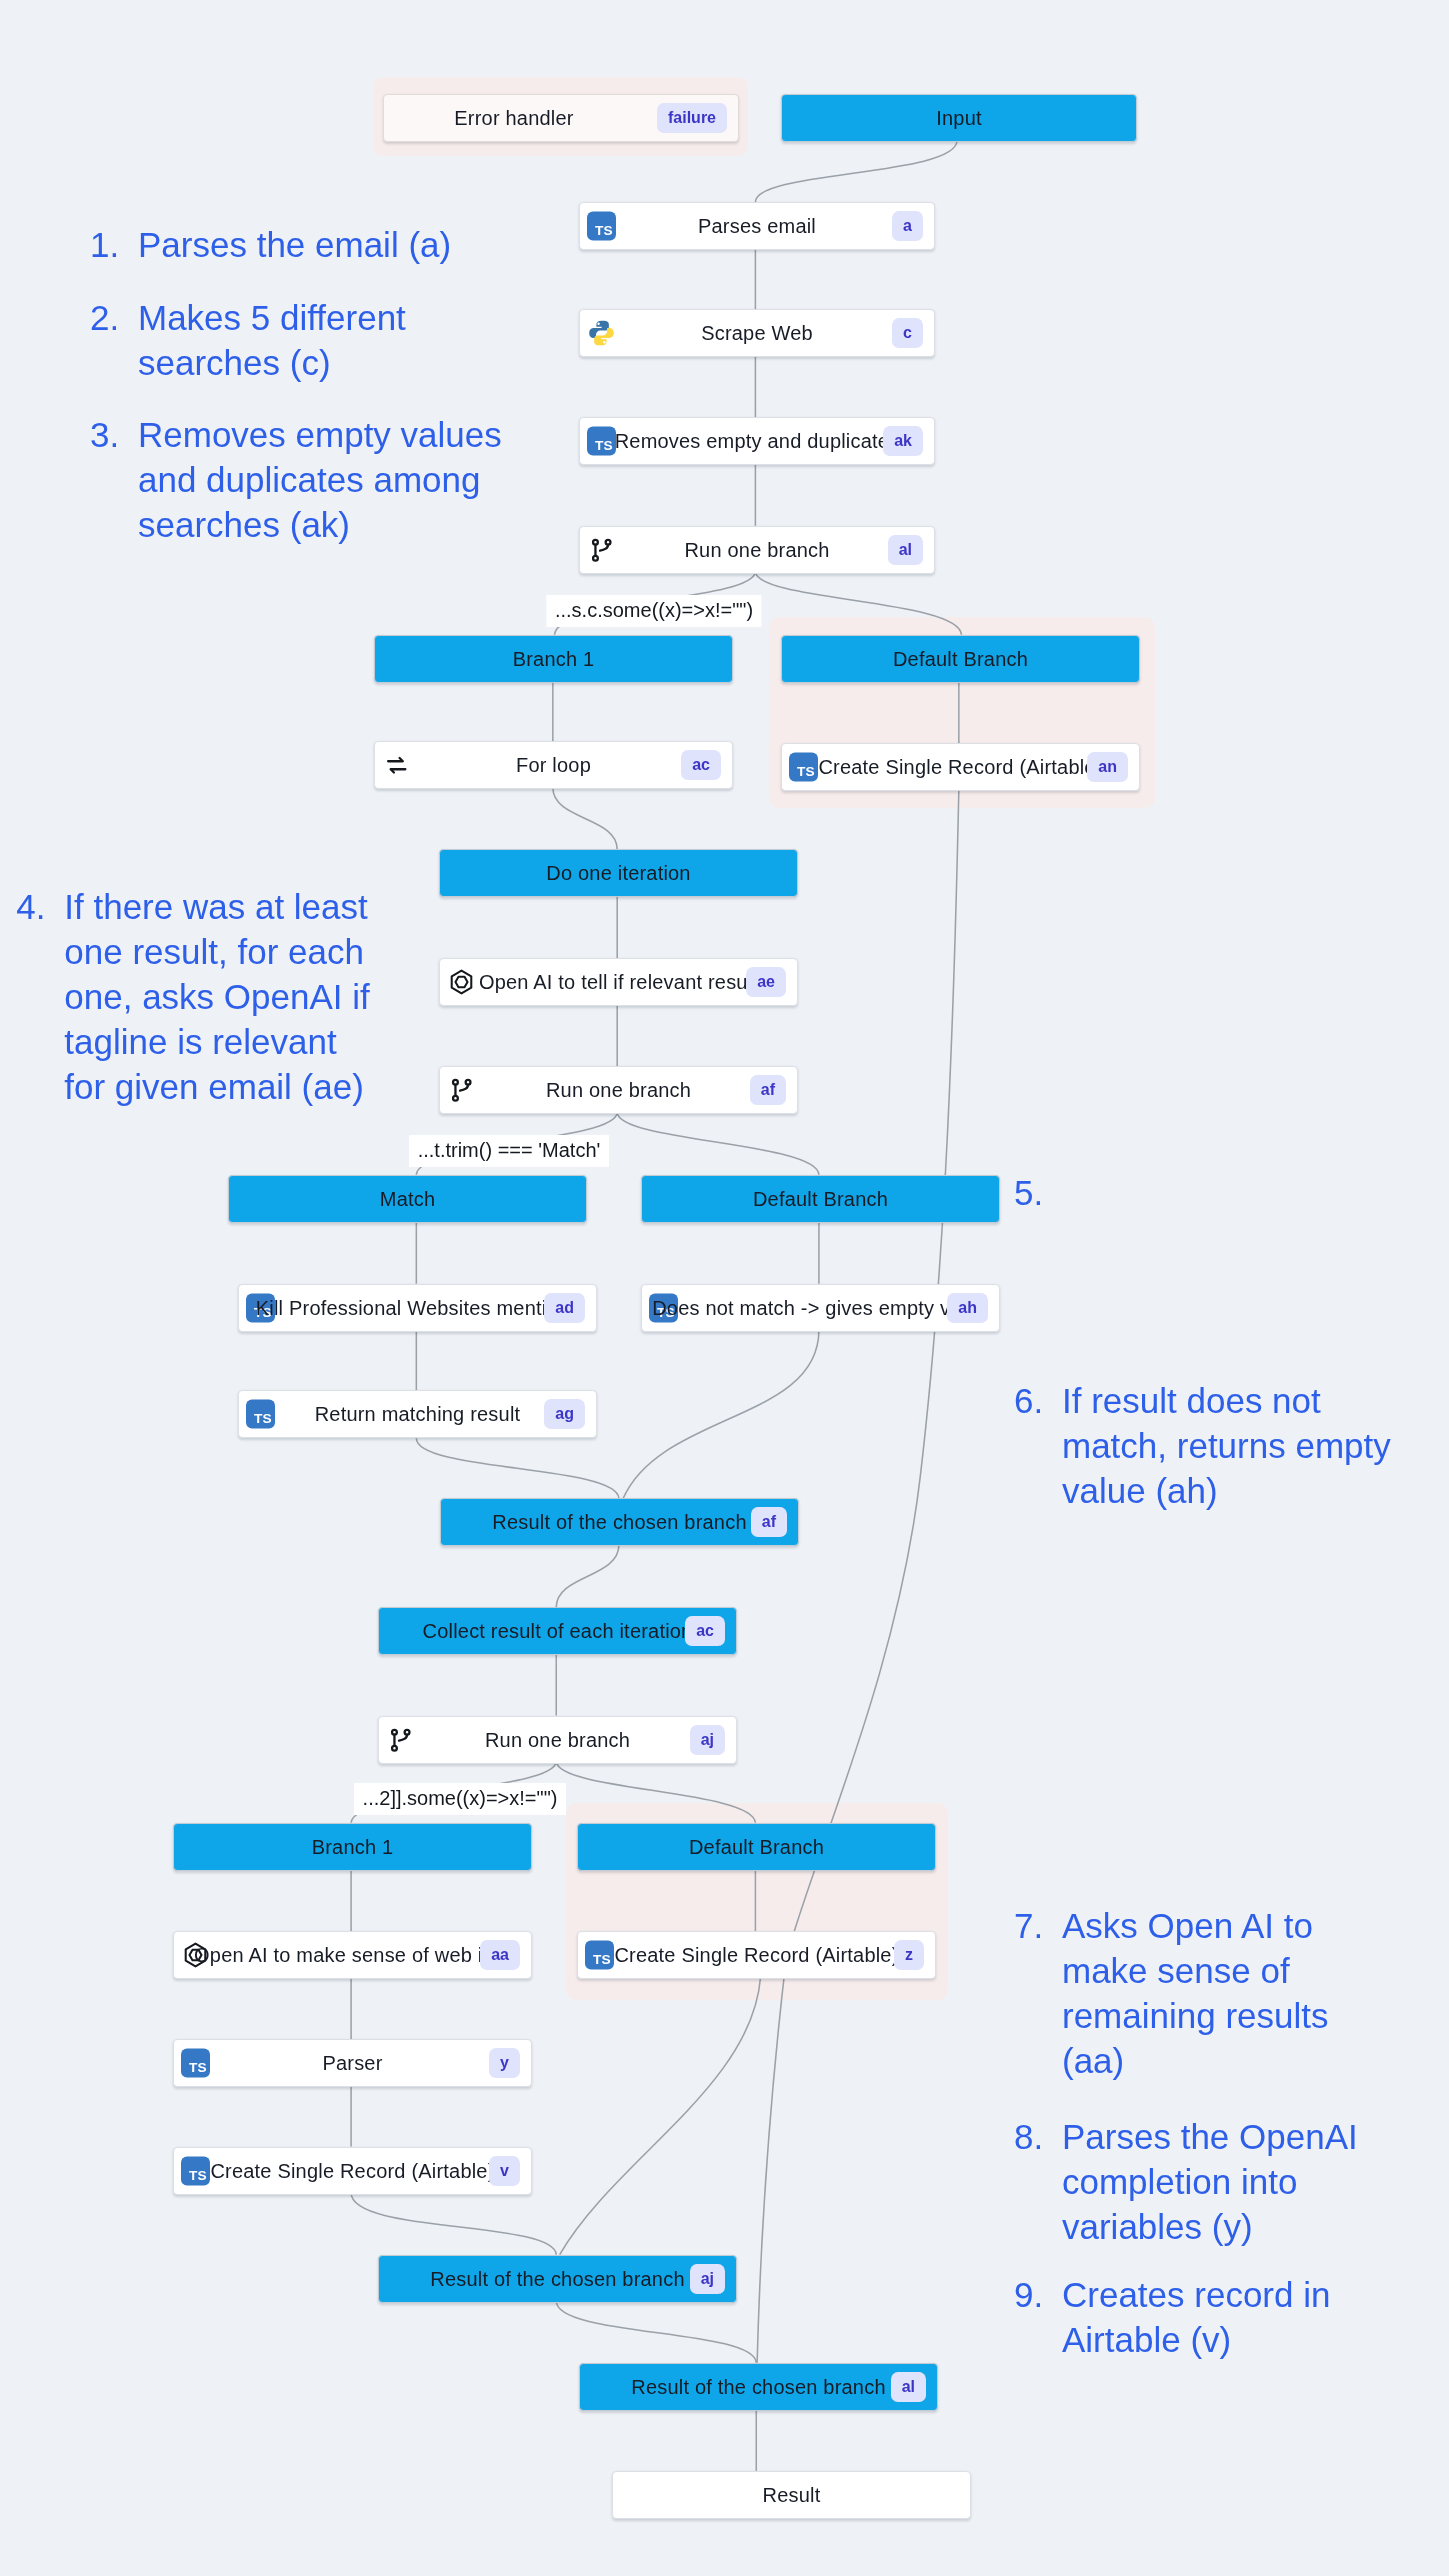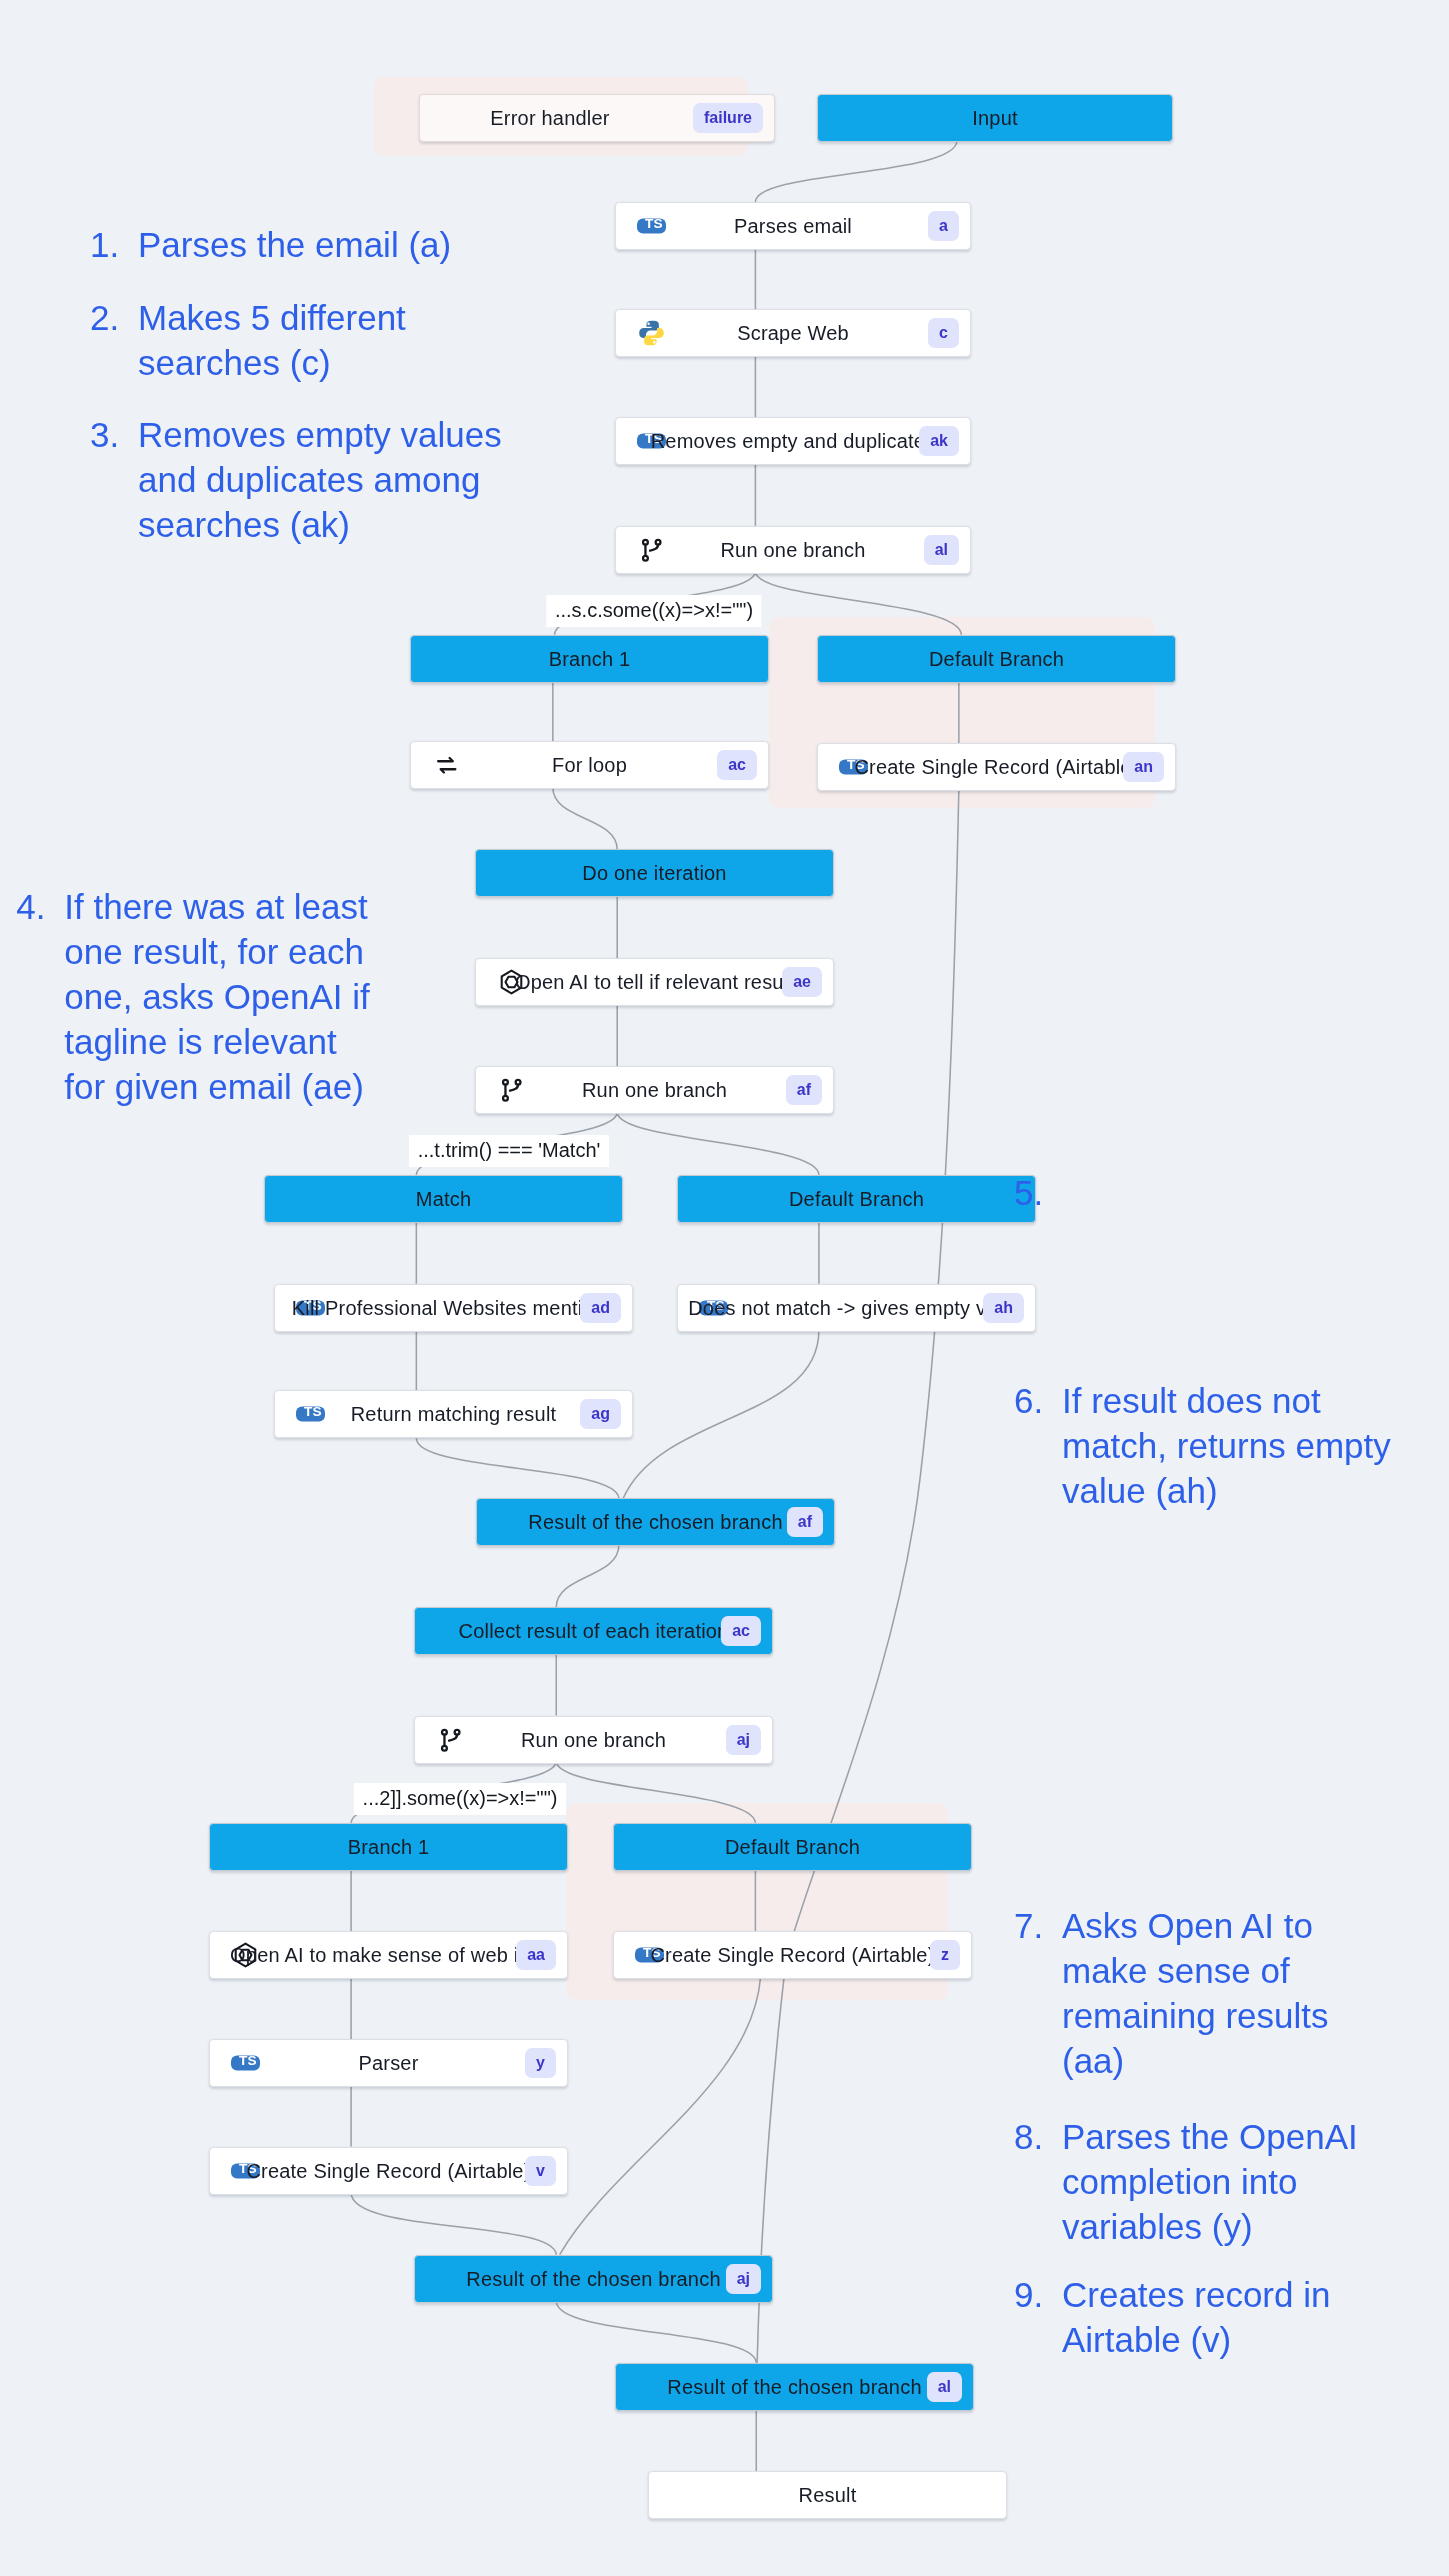--- a/index.html
+++ b/index.html
@@ -4,30 +4,30 @@
 <style>
   html,body{margin:0;padding:0;background:#eef1f6;font-family:"Liberation Sans",sans-serif;}
   #canvas{position:relative;width:1449px;height:2576px;background:#eef1f6;overflow:hidden;}
 
   .halo{position:absolute;border-radius:10.3px;background:#f7ecec;}
 
   svg.edges{position:absolute;left:0;top:0;}
   svg.edges path{fill:none;stroke:#9aa1a9;stroke-width:1.8px;}
 
   .node{position:absolute;height:46px;border-radius:4.3px;display:flex;align-items:center;
-        box-shadow:0 1.7px 2.6px rgba(25,35,50,.16);margin-left:36px;}
+        box-shadow:0 1.7px 2.6px rgba(25,35,50,.16);}
   .node.white{background:#ffffff;border:0.9px solid #dcdfe5;}
   .node.errorish{background:#fdf8f8;border:0.9px solid #e3dada;}
   .node.gray{background:#0ea5e9;border:0.9px solid #c3ccd5;}
   .node .lbl{position:absolute;left:0;right:0;text-align:center;font-size:20px;font-weight:500;
              color:#171c26;letter-spacing:0.2px;}
   .node .badge{position:absolute;right:11px;top:50%;transform:translateY(-50%);
                background:#e0e3fc;color:#3c36c7;font-weight:700;font-size:16px;line-height:1;
                padding:6.9px 11px;border-radius:6.9px;}
-  .node .icon{position:absolute;left:21px;top:50%;transform:translateY(-50%);width:29px;height:15px;
+  .node .icon{position:absolute;left:7px;top:50%;transform:translateY(-50%);width:29px;height:29px;
               display:flex;align-items:center;justify-content:center;}
   .icon.ts{background:#3478c6;border-radius:6px;color:#fff;font-weight:800;font-size:13.7px;
            align-items:flex-end;justify-content:flex-end;padding:0 3.4px 2.6px 0;box-sizing:border-box;}
 
   .cond{position:absolute;transform:translateX(-50%);background:#ffffff;color:#14181f;
         font-size:20px;font-weight:500;padding:4.3px 8.6px;white-space:nowrap;}
 
   .ann{position:absolute;display:flex;color:#2d5fe8;font-size:35px;line-height:45px;font-weight:500;}
   .ann .num{width:48px;flex:0 0 48px;}
   .ann .txt{white-space:pre-line;}

